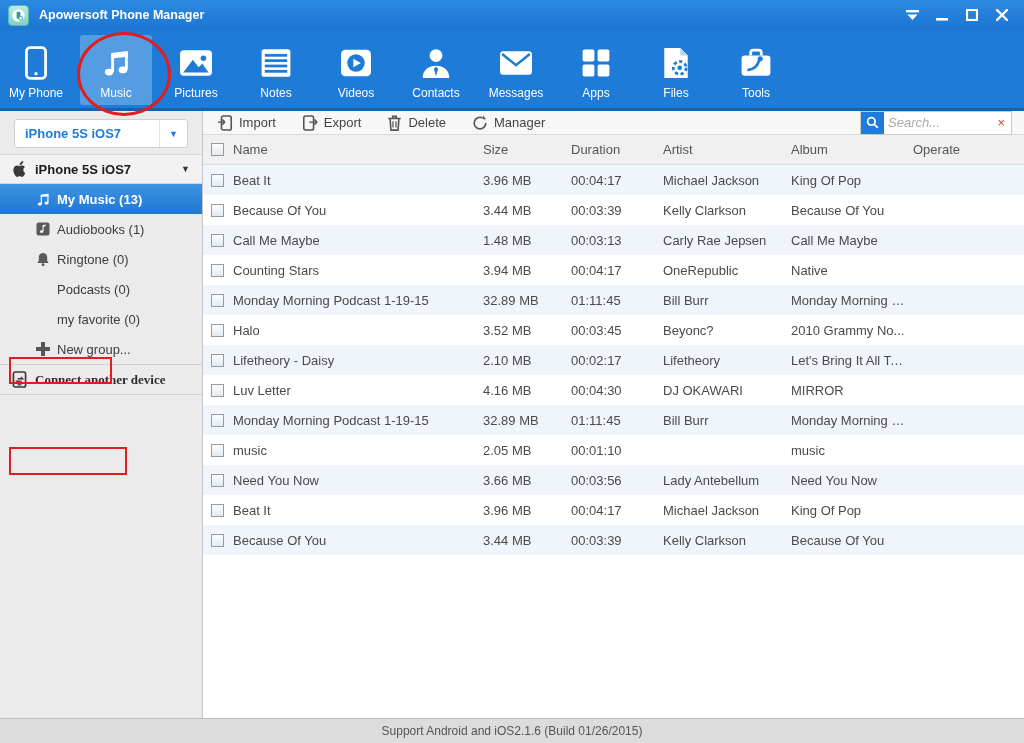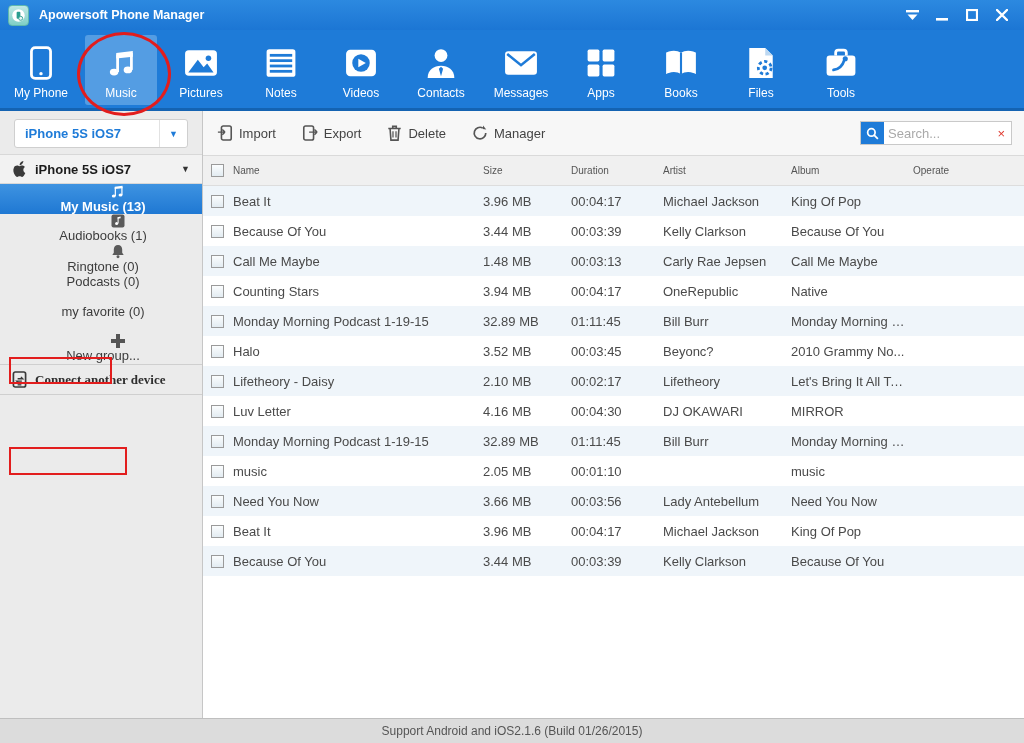--- a/index.html
+++ b/index.html
@@ -16,21 +16,21 @@
   }
   .app-icon{ width:21px; height:21px; border-radius:4px;
     background:linear-gradient(#bfe8e4,#7fcfc6); border:1px solid #5fb8ae;
     display:flex; align-items:center; justify-content:center; }
   .app-title{ margin-left:10px; font-size:12.5px; font-weight:bold; }
   .win-controls{ margin-left:auto; display:flex; align-items:center; gap:14px; padding-right:6px; }
   .win-btn{ width:16px; height:14px; display:flex; align-items:center; justify-content:center; cursor:pointer; }
   
   .navbar{
     height:81px; background:#1e7bd8; border-bottom:3px solid #1463b2;
-    display:flex; padding-left:5px;
+    display:flex; 
   }
   .nav-item{
     width:72px; height:70px; margin-top:5px; margin-right:8px;
     display:flex; flex-direction:column; align-items:center; justify-content:flex-end;
     color:#fff; font-size:12px; border-radius:3px; padding-bottom:5px; cursor:pointer;
   }
   .nav-item.selected{ background:#549de3; }
   .nav-ico{ height:38px; display:flex; align-items:center; justify-content:center; margin-bottom:4px; }
   
   .main{ display:flex; height:607px; }
@@ -45,54 +45,54 @@
     font-weight:bold; font-size:13px; }
   .device-select .arrow{ width:28px; border-left:1px solid #e2e2e2; display:flex;
     align-items:center; justify-content:center; color:#1e7bd8; font-size:9px; }
   .device-header{
     height:30px; background:#f2f2f2; border-top:1px solid #d8d8d8; border-bottom:1px solid #d8d8d8;
     display:flex; align-items:center; font-weight:bold; color:#1b1b1b; font-size:13px; cursor:pointer;
   }
   .device-header .a-ico{ margin:0 8px 0 12px; display:flex; }
   .device-header .caret{ margin-left:auto; margin-right:12px; color:#333; font-size:9px; }
   .side-item{
-    height:30px; display:flex; align-items:center; font-size:13px; color:#3c3c3c; cursor:pointer;flex-direction:column;
+    height:30px; display:flex; align-items:center; font-size:13px; color:#3c3c3c; cursor:pointer;
   }
   .side-item .ico{ width:20px; margin-left:33px; display:flex; justify-content:center; flex:none; }
   .side-item .lbl{ margin-left:4px; white-space:nowrap; }
   .side-item.selected{
     background:linear-gradient(#3e93e1,#1f78d3); color:#fff; font-weight:bold;
   }
   .connect-row{
     height:31px; border-top:1px solid #cfcfcf; border-bottom:1px solid #cfcfcf;
     display:flex; align-items:center; font-size:13px; font-weight:bold; color:#2e2e2e; cursor:pointer;font-family:Liberation Serif, serif;
   }
   .connect-row .ico{ margin:0 8px 0 12px; display:flex; }
   
   .content{ flex:1; display:flex; flex-direction:column; background:#fff; }
   .toolbar{
-    height:45px; background:#f7f7f7; border-bottom:1px solid #dadada;
+    height:24px; background:#f7f7f7; border-bottom:1px solid #dadada;
     display:flex; align-items:center; padding-left:14px; flex:none;
   }
   .tool-btn{ display:flex; align-items:center; gap:6px; color:#444; font-size:13px;
     margin-right:26px; cursor:pointer; }
   .searchbox{
     margin-left:auto; margin-right:12px; width:152px; height:24px; background:#fff;
     border:1px solid #c9c9c9; display:flex; align-items:center;
   }
   .searchbox .mag{ width:23px; height:22px; background:#1e7bd8; display:flex;
     align-items:center; justify-content:center; flex:none; cursor:pointer; }
   .searchbox input{ flex:1; min-width:0; border:none; outline:none; font-size:13px;
-    padding:0 4px; color:#444; font-family:"Liberation Sans",sans-serif; }
+    padding:0 4px; color:#444; font-family:"Liberation Sans",sans-serif;font-style:italic; }
   .searchbox input::placeholder{ color:#a9a9a9; }
   .searchbox .clear{ color:#e03a30; font-size:13px; padding:0 6px; cursor:pointer; }
   
   .grid-cols{ display:grid; grid-template-columns:30px 250px 88px 92px 128px 122px 1fr; align-items:center; }
   .table-header{
-    height:30px; background:#f0f0f0; border-bottom:1px solid #ddd; color:#555; font-size:10px; flex:none;
+    height:30px; background:#f0f0f0; border-bottom:1px solid #ddd; color:#555; font-size:13px; flex:none;
   }
   .trow{ height:30px; font-size:13px; color:#4a4a4a; }
   .trow:nth-child(odd){ background:#eff5fa; }
   .cb{
     width:13px; height:13px; margin-left:8px; border:1px solid #9a9a9a;
     background:linear-gradient(#fbfdfe,#e2ebf1); cursor:pointer;
   }
   .cell{ overflow:hidden; white-space:nowrap; text-overflow:ellipsis; padding-right:6px; }
   .rows-wrap{ flex:none; }
   .filler{ flex:1; background:#fff; }
@@ -228,29 +228,20 @@
       <svg width="30" height="30" viewBox="0 0 28 28">
           <g fill="#fff">
             <rect x="1.5" y="1.5" width="11" height="11" rx="1.5"></rect>
             <rect x="15.5" y="1.5" width="11" height="11" rx="1.5"></rect>
             <rect x="1.5" y="15.5" width="11" height="11" rx="1.5"></rect>
             <rect x="15.5" y="15.5" width="11" height="11" rx="1.5"></rect>
           </g>
         </svg>
     </span>
     <span>Apps</span>
-  </div>
-  <div class="nav-item">
-    <span class="nav-ico">
-      <svg width="34" height="30" viewBox="0 0 32 28">
-          <path d="M16 4.5C13 2.2 8.5 2 4.5 3.2 3 3.7 2 4.3 2 4.3v20s1-.6 2.5-1c4-1.2 8.5-1 11.5 1.3 3-2.3 7.5-2.5 11.5-1.3 1.5.4 2.5 1 2.5 1v-20s-1-.6-2.5-1.1C23.5 2 19 2.2 16 4.5z" fill="#fff"></path>
-          <path d="M16 4.5v20" stroke="#1e7bd8" stroke-width="2"></path>
-        </svg>
-    </span>
-    <span>Books</span>
   </div>
   <div class="nav-item">
     <span class="nav-ico">
       <svg width="30" height="32" viewBox="0 0 28 30">
           <path d="M3 1h15l7 7v21H3z" fill="#fff"></path>
           <path d="M18 1v7h7z" fill="#bcd8f2"></path>
           <g>
             <circle cx="17.5" cy="19.5" r="6" fill="none" stroke="#1e7bd8" stroke-width="2.6" stroke-dasharray="3 2.4"></circle>
             <circle cx="17.5" cy="19.5" r="2.2" fill="#1e7bd8"></circle>
           </g>

